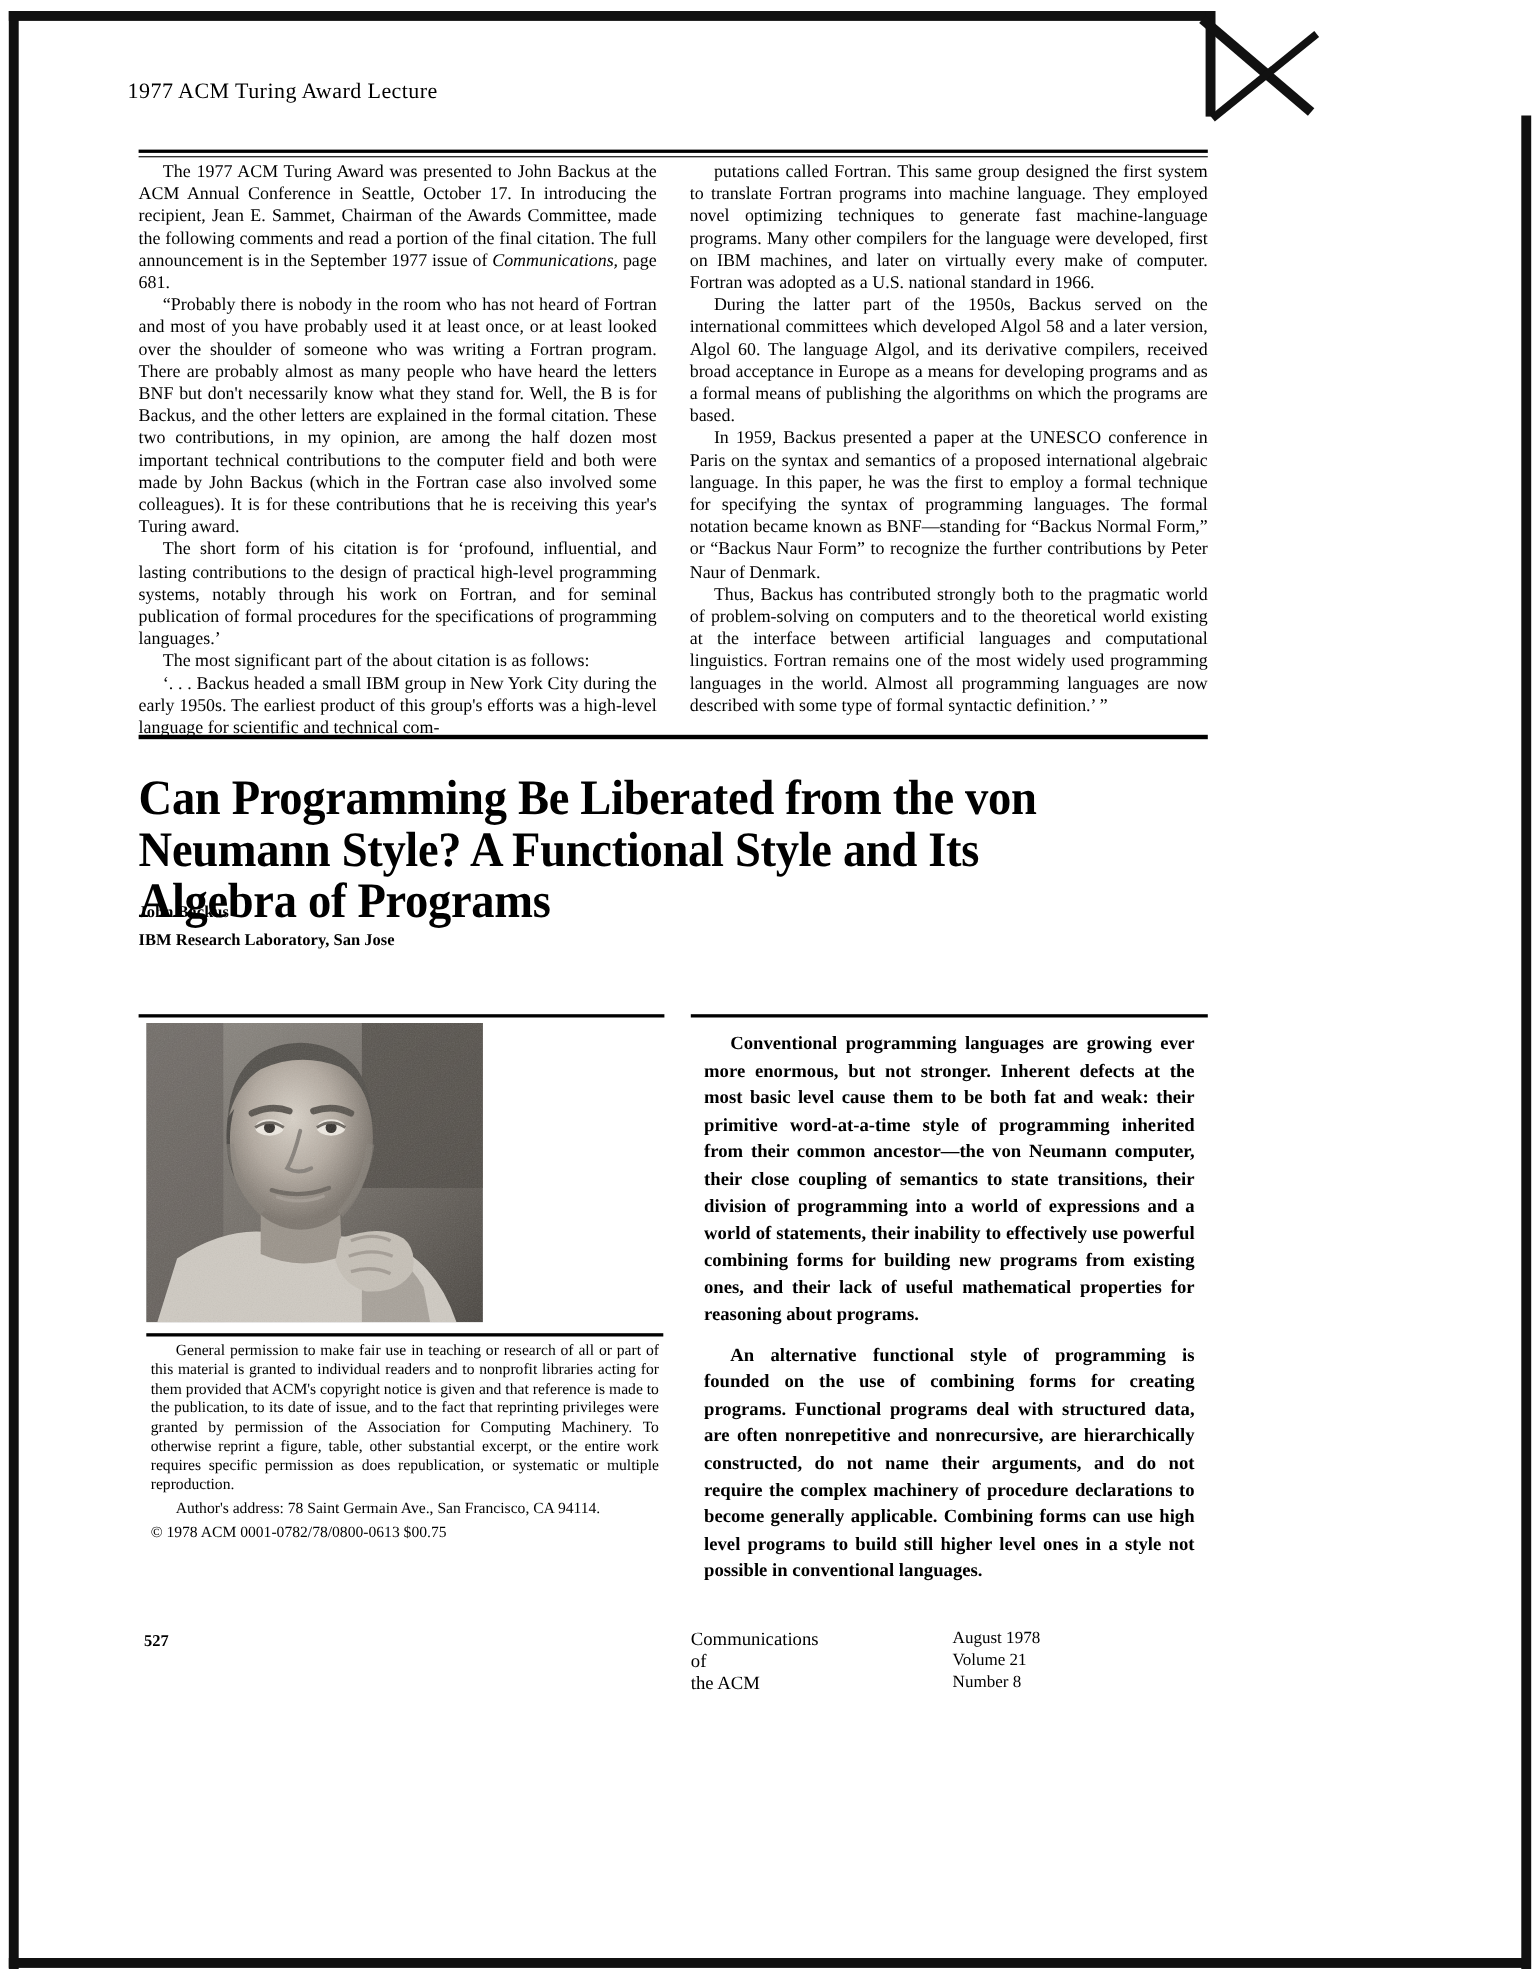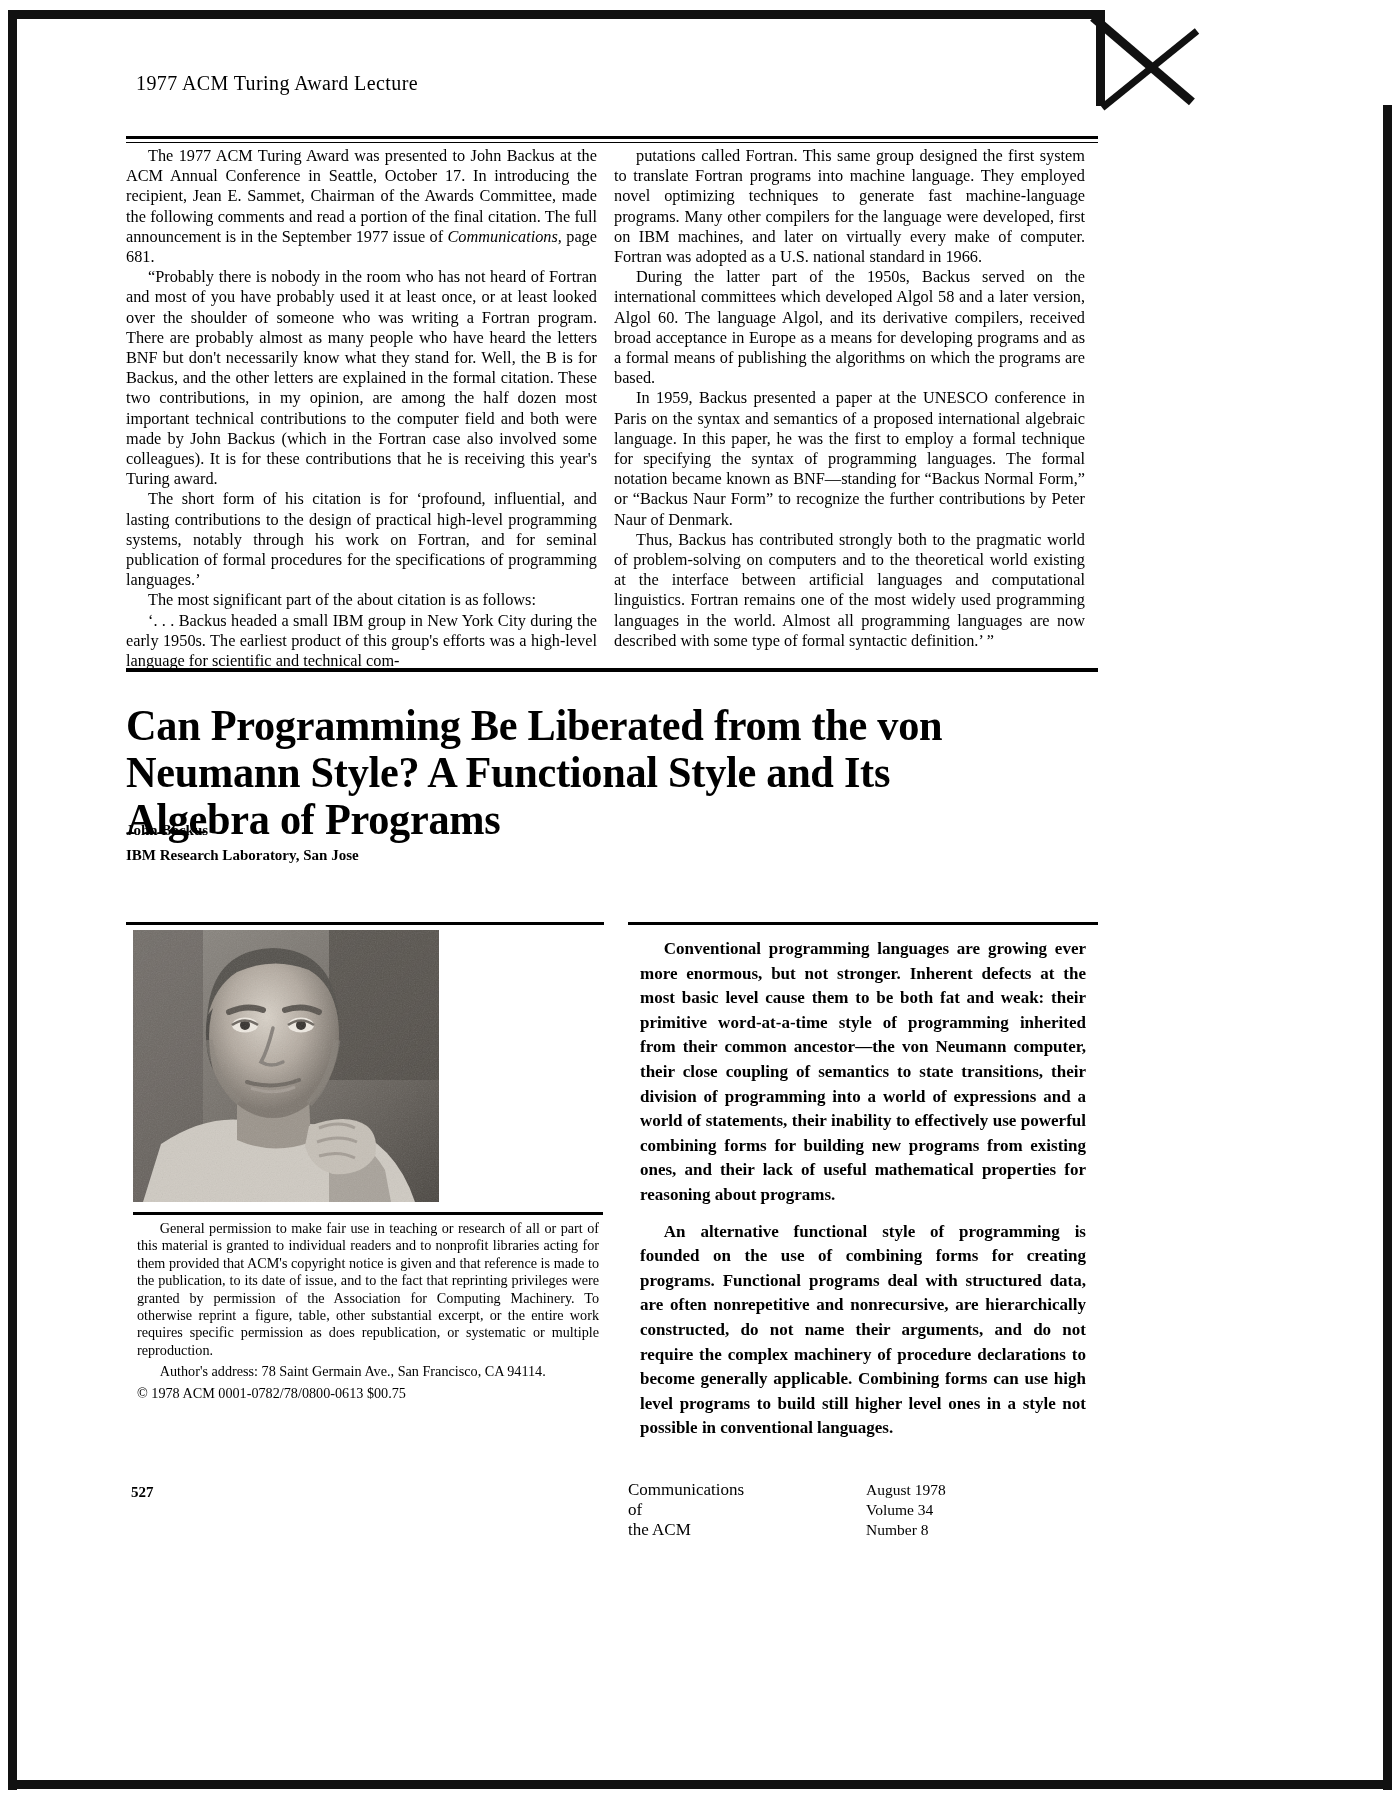--- a/index.html
+++ b/index.html
@@ -12,28 +12,28 @@
   .frame-right{position:absolute;right:8px;top:105px;width:9px;height:1685px;background:#111;}
   .frame-top{position:absolute;left:8px;top:10px;width:1095px;height:9px;background:#111;}
   
   .dogear-edge1{position:absolute;left:1096px;top:10px;width:9px;height:96px;background:#111;transform:skewX(0deg);}
   .dogear-diag{position:absolute;left:1096px;top:14px;width:130px;height:9px;background:#111;
      transform-origin:left top;transform:rotate(40.5deg);}
   .dogear-diag2{position:absolute;left:1100px;top:105px;width:122px;height:7px;background:#111;
      transform-origin:left top;transform:rotate(-39deg);}
   .dogear-fill{position:absolute;left:1104px;top:16px;width:120px;height:92px;background:#fff;}
 
-  .running-head{position:absolute;left:136px;top:72px;font-size:20px;letter-spacing:.4px;text-align:right;}
+  .running-head{position:absolute;left:116px;top:72px;font-size:20px;letter-spacing:.4px;text-align:right;}
 
   .rule-top{position:absolute;left:126px;top:136px;width:972px;height:0;
       border-top:3px solid #000;border-bottom:1px solid #000;height:3px;}
 
   
   .cite-cols{position:absolute;left:126px;top:146px;width:972px;
-      display:flex;gap:17px;}
+      display:flex;gap:30px;}
   .cite-col{width:471px;font-size:16.3px;line-height:20.2px;text-align:justify;
       -webkit-hyphens:none;hyphens:none;}
   .cite-col p{margin:0;text-indent:1.35em;}
   .cite-col i{font-style:italic;}
 
   .rule-mid{position:absolute;left:126px;top:668px;width:972px;height:4px;
      border-top:4px solid #000;}
 
   
   .paper-title{position:absolute;left:126px;top:672px;width:960px;
@@ -193,17 +193,17 @@
   <div class="pageno">527</div>
 
   <div class="foot-left">
     <div>Communications</div>
     <div>of</div>
     <div>the ACM</div>
   </div>
 
   <div class="foot-right">
     <div>August 1978</div>
-    <div>Volume 34</div>
+    <div>Volume 21</div>
     <div>Number 8</div>
   </div>
 
 </div>
 
 </body></html>

